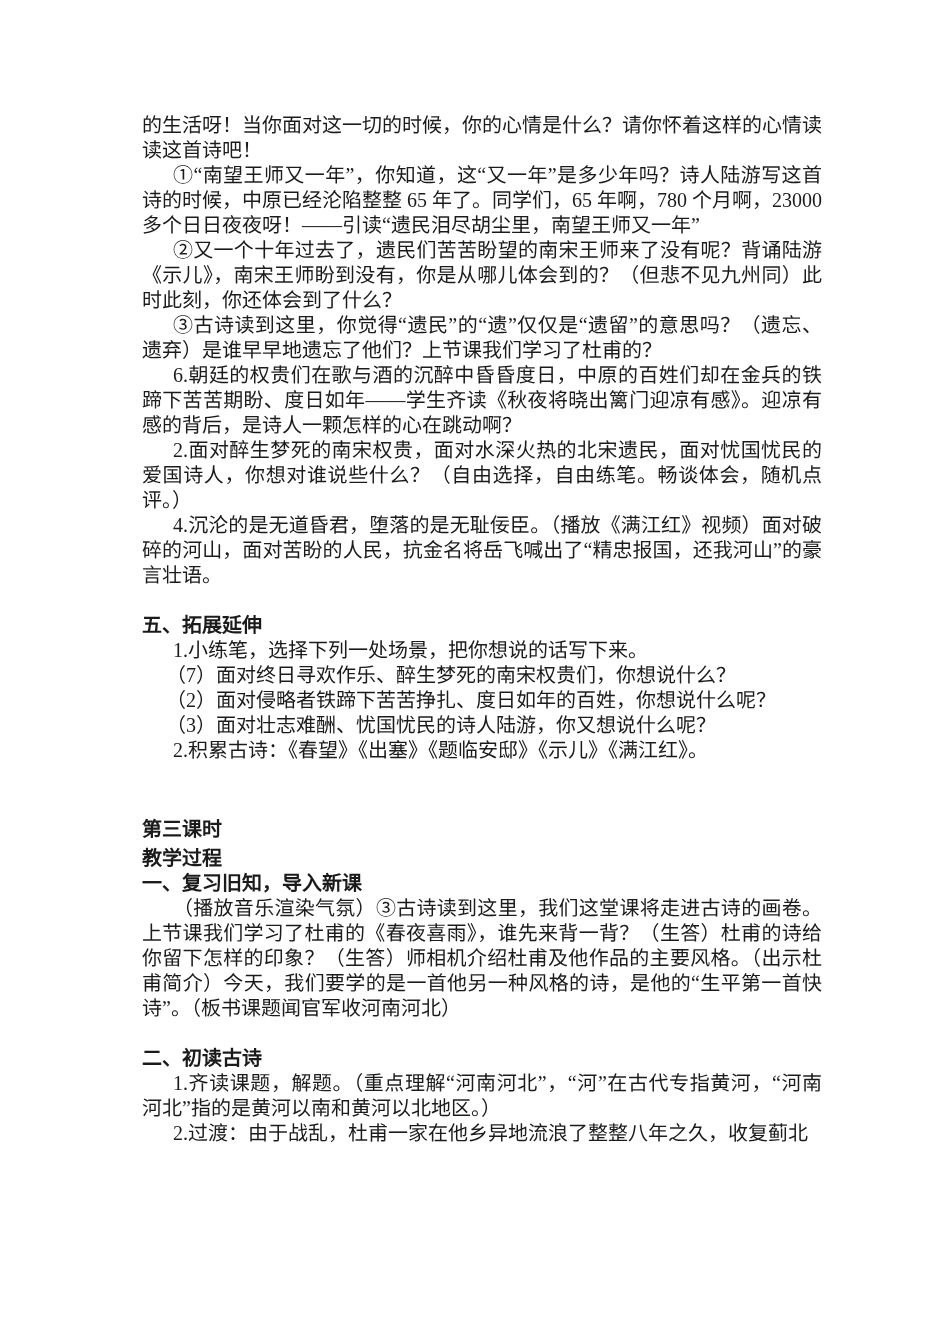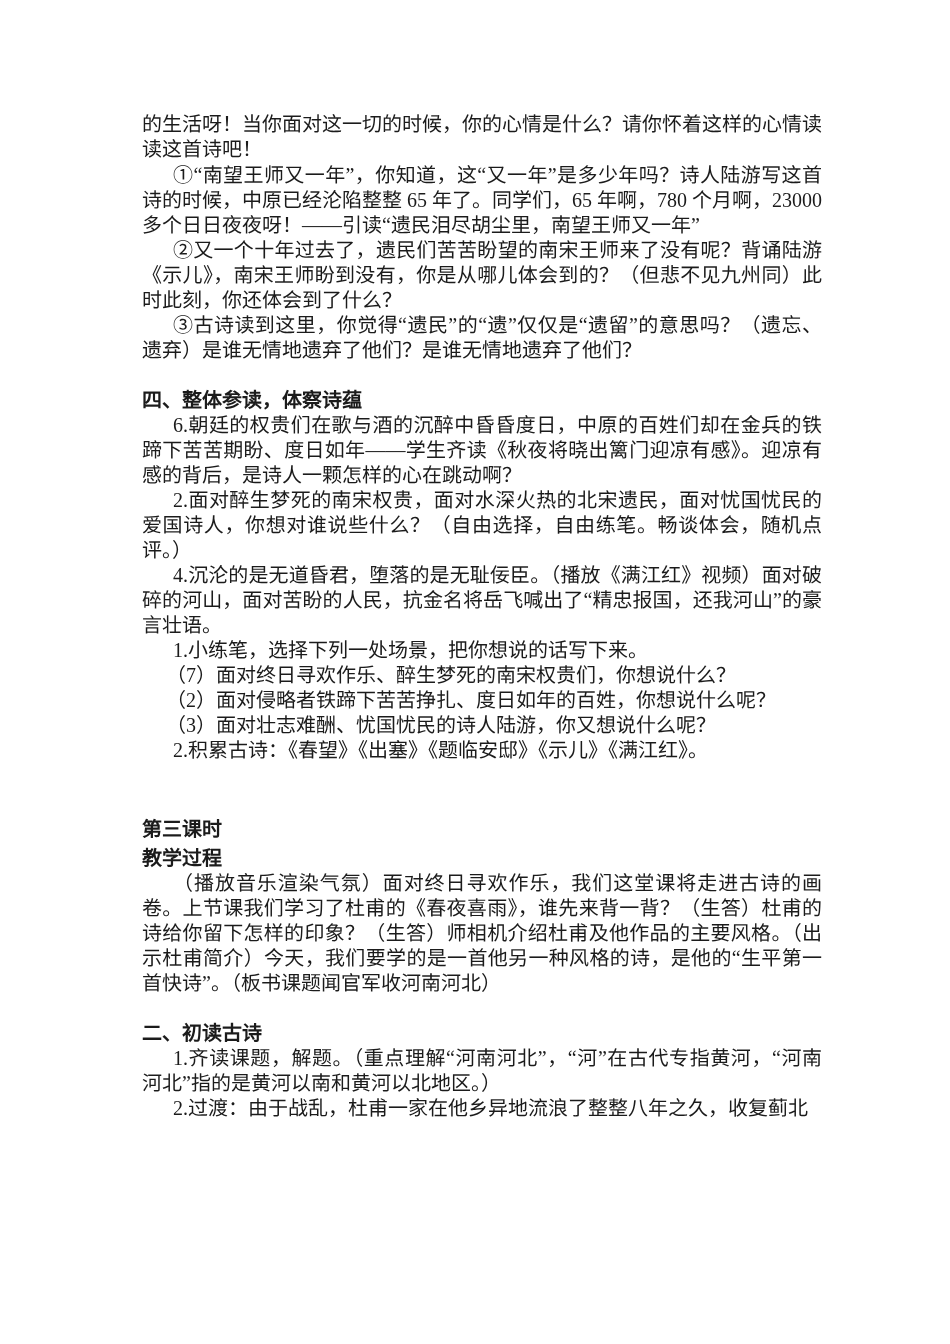--- a/index.html
+++ b/index.html
@@ -19,21 +19,21 @@
     font-family: "Liberation Serif", "DejaVu Serif", serif;
     font-size: 20px;
     line-height: 25px;
   }
   .doc p {
     margin: 0;
     text-align: justify;
     letter-spacing: 0;
   }
   
-  .p-flush { text-indent: 0; font-family: Liberation Mono, monospace; }
+  .p-flush { text-indent: 0; }
   
   .p-num { text-indent: 1.55em; }
   
   .p-paren { text-indent: 1.2em; }
   
   .h-sec {
     font-family: "Liberation Sans", "DejaVu Sans", sans-serif;
     font-weight: bold;
     text-indent: 0;
     letter-spacing: 1px;
@@ -53,30 +53,31 @@
   .gap2 { margin-top: 50px !important; }
 </style>
 </head>
 <body>
 
 <div class="page">
   <div class="doc">
     <p class="p-flush">的生活呀！当你面对这一切的时候，你的心情是什么？请你怀着这样的心情读读这首诗吧！</p>
     <p class="p-num">①“南望王师又一年”，你知道，这“又一年”是多少年吗？诗人陆游写这首诗的时候，中原已经沦陷整整 65 年了。同学们，65 年啊，780 个月啊，23000 多个日日夜夜呀！——引读“遗民泪尽胡尘里，南望王师又一年”</p>
     <p class="p-num">②又一个十年过去了，遗民们苦苦盼望的南宋王师来了没有呢？背诵陆游《示儿》，南宋王师盼到没有，你是从哪儿体会到的？（但悲不见九州同）此时此刻，你还体会到了什么？</p>
-    <p class="p-num">③古诗读到这里，你觉得“遗民”的“遗”仅仅是“遗留”的意思吗？（遗忘、遗弃）是谁无情地遗弃了他们？是谁无情地遗弃了他们？</p>
-    <p class="h-sec gap1">四、整体参读，体察诗蕴</p>
+    <p class="p-num">③古诗读到这里，你觉得“遗民”的“遗”仅仅是“遗留”的意思吗？（遗忘、遗弃）是谁早早地遗忘了他们？上节课我们学习了杜甫的？</p>
     <p class="p-num">6.朝廷的权贵们在歌与酒的沉醉中昏昏度日，中原的百姓们却在金兵的铁蹄下苦苦期盼、度日如年——学生齐读《秋夜将晓出篱门迎凉有感》。迎凉有感的背后，是诗人一颗怎样的心在跳动啊？</p>
     <p class="p-num">2.面对醉生梦死的南宋权贵，面对水深火热的北宋遗民，面对忧国忧民的爱国诗人，你想对谁说些什么？（自由选择，自由练笔。畅谈体会，随机点评。）</p>
     <p class="p-num">4.沉沦的是无道昏君，堕落的是无耻佞臣。（播放《满江红》视频）面对破碎的河山，面对苦盼的人民，抗金名将岳飞喊出了“精忠报国，还我河山”的豪言壮语。</p>
+    <p class="h-sec gap1">五、拓展延伸</p>
     <p class="p-num">1.小练笔，选择下列一处场景，把你想说的话写下来。</p>
     <p class="p-paren">（7）面对终日寻欢作乐、醉生梦死的南宋权贵们，你想说什么？</p>
     <p class="p-paren">（2）面对侵略者铁蹄下苦苦挣扎、度日如年的百姓，你想说什么呢？</p>
     <p class="p-paren">（3）面对壮志难酬、忧国忧民的诗人陆游，你又想说什么呢？</p>
     <p class="p-num">2.积累古诗：《春望》《出塞》《题临安邸》《示儿》《满江红》。</p>
     <p class="h-center gap2">第三课时</p>
     <p class="h-sec">教学过程</p>
-    <p class="p-num">（播放音乐渲染气氛）面对终日寻欢作乐，我们这堂课将走进古诗的画卷。上节课我们学习了杜甫的《春夜喜雨》，谁先来背一背？（生答）杜甫的诗给你留下怎样的印象？（生答）师相机介绍杜甫及他作品的主要风格。（出示杜甫简介）今天，我们要学的是一首他另一种风格的诗，是他的“生平第一首快诗”。（板书课题闻官军收河南河北）</p>
+    <p class="h-sec">一、复习旧知，导入新课</p>
+    <p class="p-num">（播放音乐渲染气氛）③古诗读到这里，我们这堂课将走进古诗的画卷。上节课我们学习了杜甫的《春夜喜雨》，谁先来背一背？（生答）杜甫的诗给你留下怎样的印象？（生答）师相机介绍杜甫及他作品的主要风格。（出示杜甫简介）今天，我们要学的是一首他另一种风格的诗，是他的“生平第一首快诗”。（板书课题闻官军收河南河北）</p>
     <p class="h-sec gap1">二、初读古诗</p>
     <p class="p-num">1.齐读课题，解题。（重点理解“河南河北”，“河”在古代专指黄河，“河南河北”指的是黄河以南和黄河以北地区。）</p>
     <p class="p-num">2.过渡：由于战乱，杜甫一家在他乡异地流浪了整整八年之久，收复蓟北</p>
   </div>
 </div>
 
 </body></html>

